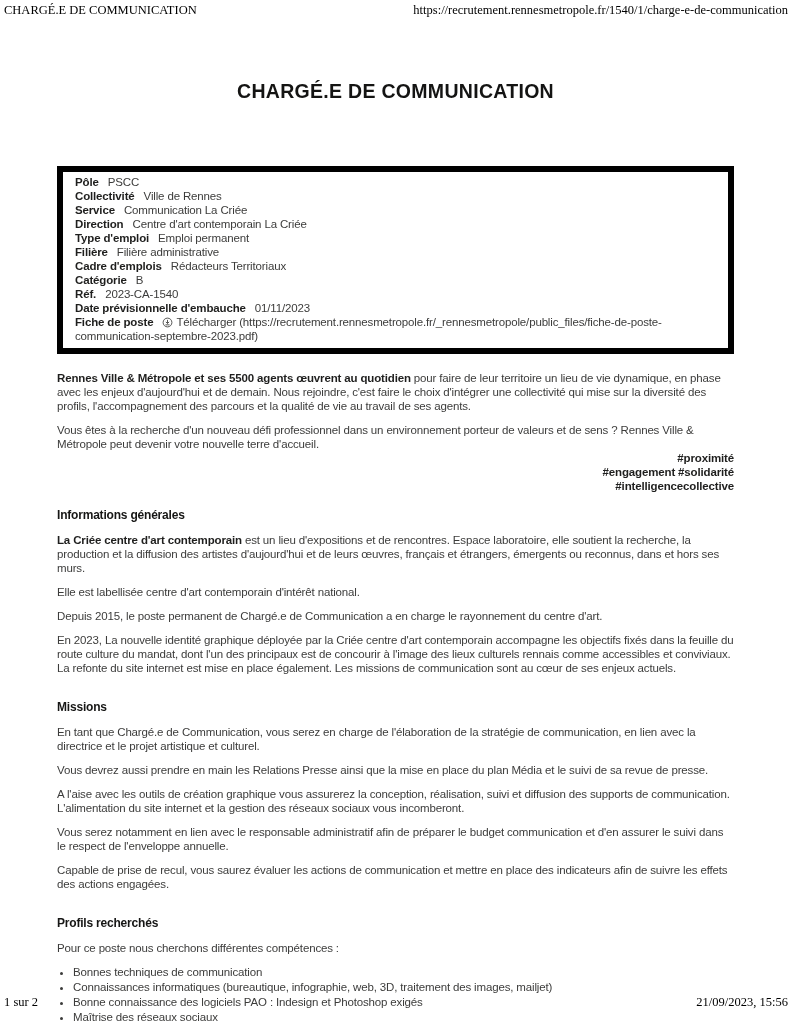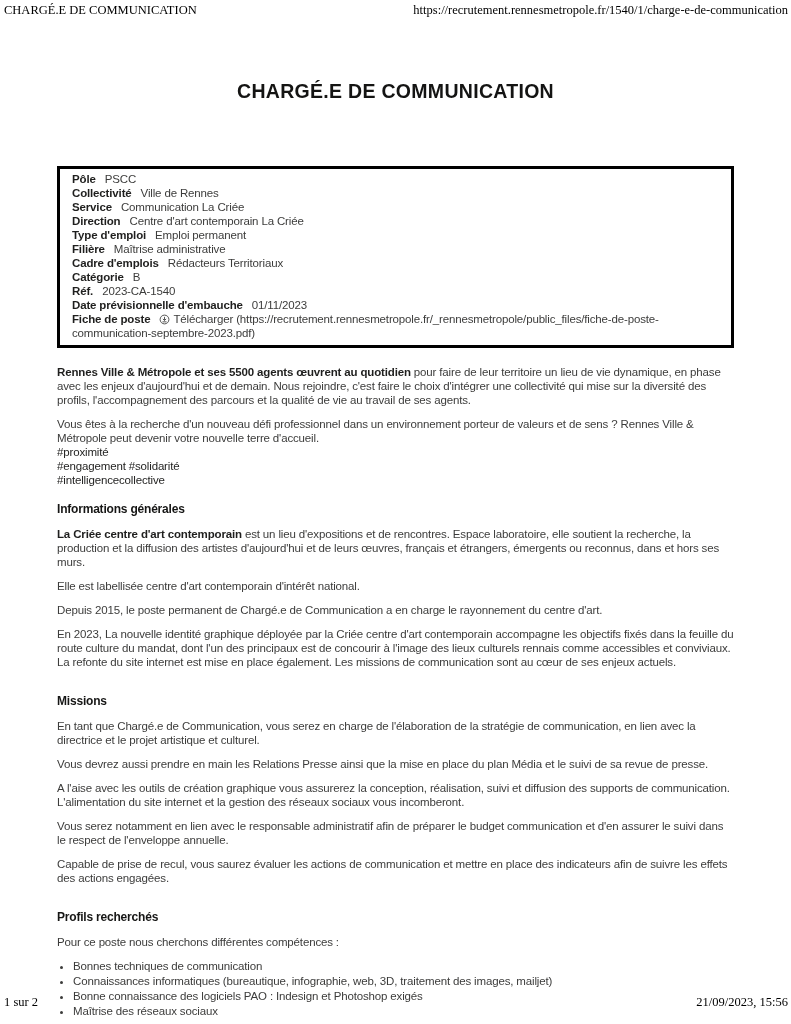--- a/index.html
+++ b/index.html
@@ -27,33 +27,33 @@
     font-size:19.5px;font-weight:700;color:#141413;
     letter-spacing:.3px;
   }
   
   .content{
     position:absolute;top:166px;left:57px;width:677px;
     display:flex;flex-direction:column;
     font-size:11.5px;line-height:14px;letter-spacing:-.15px;
   }
   .info-box{
-    border:3px solid #000000;
+    border:6px solid #000000;
     padding:3px 12px 5px 12px;
     margin-bottom:17px;
   }
   .info-row{line-height:14px;}
   .info-label{font-weight:700;color:#1f1f1e;margin-right:9px;}
   .info-value{color:#3c3c3b;}
   .dl-icon{display:inline-block;vertical-align:-1.5px;margin-right:3px;}
   .dl-icon svg{display:block;}
   .fiche-link{color:#3c3c3b;text-decoration:none;}
   p.para{margin:0 0 10px 0;}
   p.tight{margin:0;}
-  .tag-line{font-weight:400;color:#1f1f1e;}
+  .tag-line{font-weight:700;color:#1f1f1e;text-align:right;}
   .tags{margin-bottom:0;}
   h2.section{
     font-size:12px;font-weight:700;color:#161615;
     margin:12px 0 8px 0;line-height:20px;letter-spacing:-.2px;
   }
   strong.lead{color:#1f1f1e;}
   ul.bullets{
     margin:0;padding:0 0 0 16px;
     list-style:disc outside;
   }
@@ -83,21 +83,21 @@
       <div class="info-row">
         <span class="info-label">Service</span><span class="info-value">Communication La Criée</span>
       </div>
       <div class="info-row">
         <span class="info-label">Direction</span><span class="info-value">Centre d'art contemporain La Criée</span>
       </div>
       <div class="info-row">
         <span class="info-label">Type d'emploi</span><span class="info-value">Emploi permanent</span>
       </div>
       <div class="info-row">
-        <span class="info-label">Filière</span><span class="info-value">Maîtrise administrative</span>
+        <span class="info-label">Filière</span><span class="info-value">Filière administrative</span>
       </div>
       <div class="info-row">
         <span class="info-label">Cadre d'emplois</span><span class="info-value">Rédacteurs Territoriaux</span>
       </div>
       <div class="info-row">
         <span class="info-label">Catégorie</span><span class="info-value">B</span>
       </div>
       <div class="info-row">
         <span class="info-label">Réf.</span><span class="info-value">2023-CA-1540</span>
       </div>

